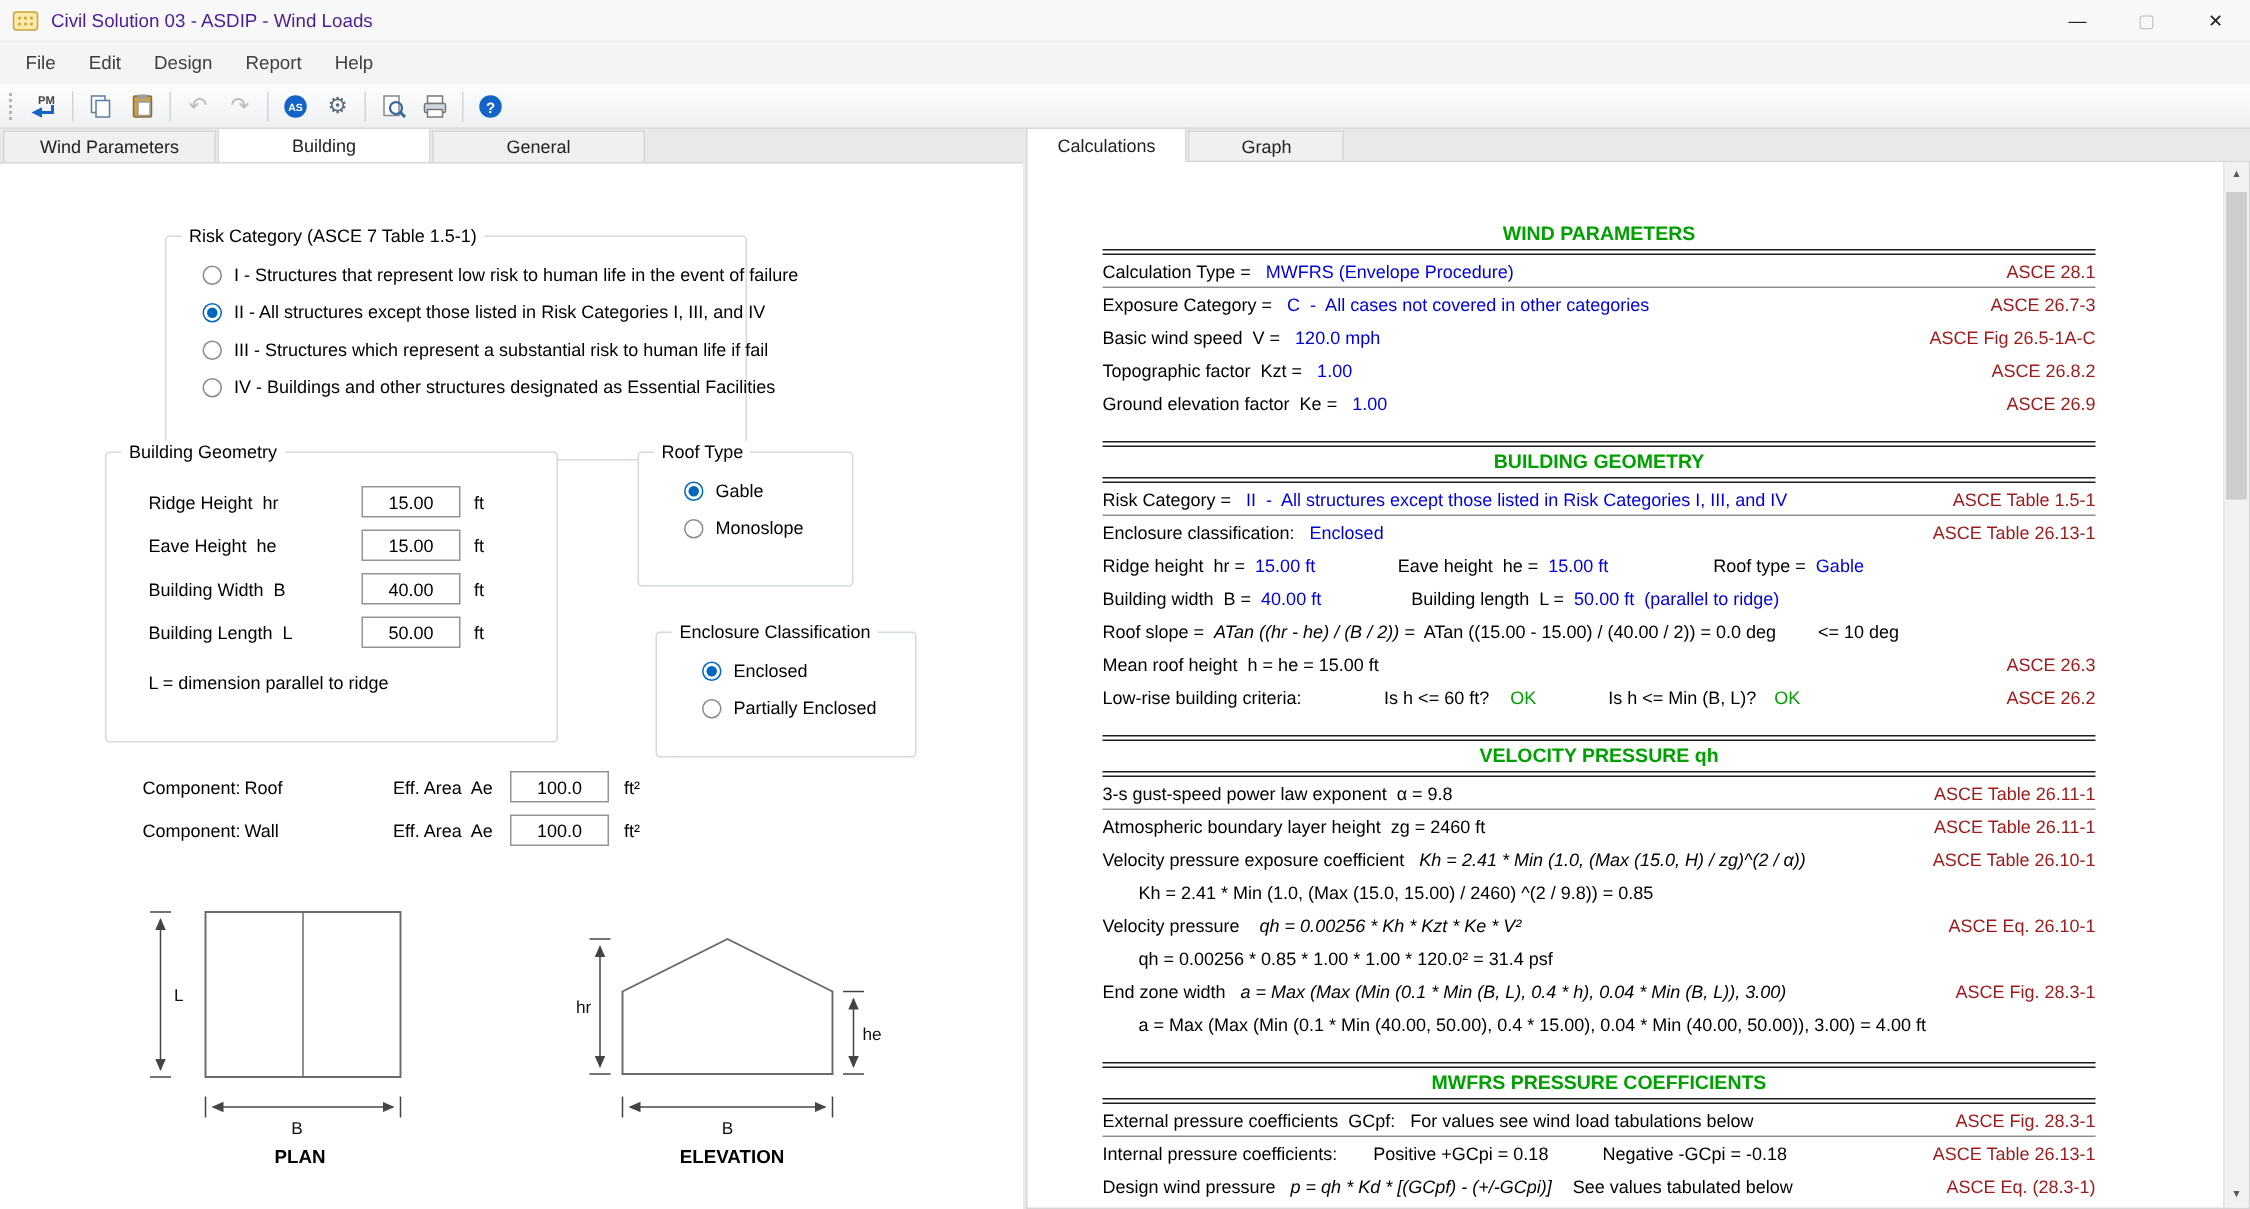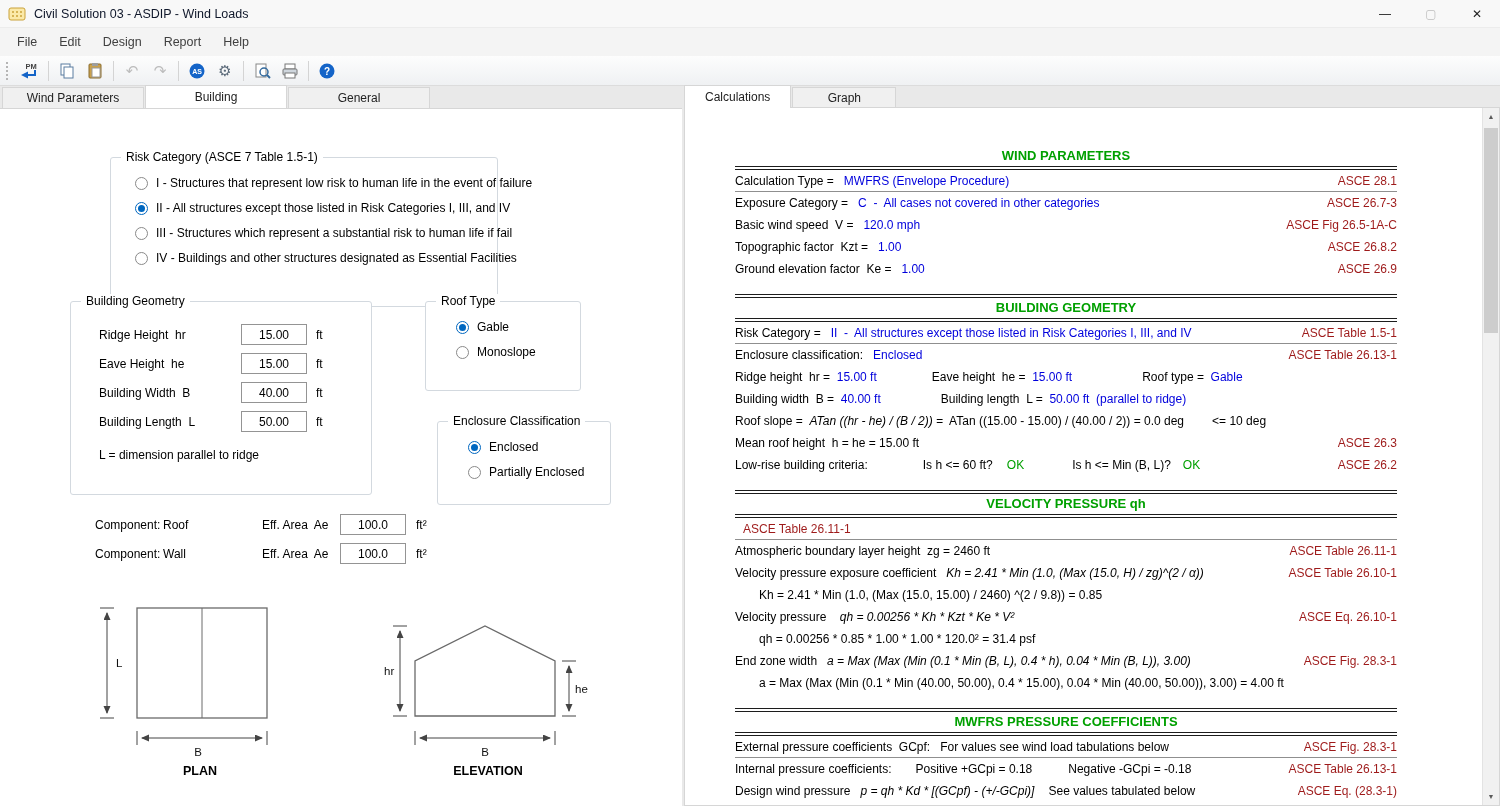--- a/index.html
+++ b/index.html
@@ -2,21 +2,21 @@
 <html style="--heading-green: #00A000; --value-blue: #0000DC; --ref-maroon: #9E1A1A; --ok-green: #00A000; --accent-blue: #0067C0;"><head>
 <meta charset="utf-8">
 <style>
 *{margin:0;padding:0;box-sizing:border-box;}
 html,body{width:1500px;height:806px;}
 body{font-family:"Liberation Sans","DejaVu Sans",sans-serif;font-size:12px;color:#000;background:#e9e9e9;position:relative;overflow:hidden;}
 
 
 .titlebar{position:absolute;left:0;top:0;width:100%;height:28px;background:#f8f8f8;display:flex;align-items:center;padding-left:8px;border-bottom:1px solid #ececec;}
 .app-icon{margin-right:8px;display:flex;}
-.title-text{font-size:12.5px;color:#0f172a;}
+.title-text{font-size:12.5px;color:#4c1d95;}
 .win-controls{margin-left:auto;display:flex;height:100%;}
 .win-btn{width:46px;height:100%;display:flex;align-items:center;justify-content:center;font-size:12px;color:#222;}
 .win-btn.dim{color:#bdbdbd;}
 
 .menubar{position:absolute;left:0;top:28px;width:100%;height:28px;background:#f4f4f4;display:flex;align-items:center;padding-left:6px;}
 .menu-item{padding:4px 11px;font-size:12.5px;color:#404040;}
 
 .toolbar{position:absolute;left:0;top:56px;width:100%;height:30px;background:linear-gradient(#fdfdfd,#eff1f3);border-bottom:1px solid #dcdcdc;display:flex;align-items:center;padding-left:2px;gap:2px;}
 .grip{width:5px;height:18px;border-left:2px dotted #b5b5b5;margin:0 4px;}
 .toolbtn{width:26px;height:24px;display:flex;align-items:center;justify-content:center;}
@@ -35,21 +35,21 @@
 
 .panel{position:absolute;background:#fff;}
 .left-panel{left:0;top:108px;width:682px;height:698px;border-top:1px solid #d6d6d6;}
 .right-panel{left:684px;top:107px;width:816px;height:699px;border:1px solid #d6d6d6;overflow:hidden;}
 
 
 .group{position:absolute;border:1px solid #d3d9df;border-radius:3px;background:#fff;}
 .legend{position:absolute;top:-8px;left:10px;background:#fff;padding:0 5px;font-size:12px;color:#000;white-space:pre;}
 #risk-group{left:110px;top:32px;width:388px;height:150px;padding:18px 0 0 24px;margin-top:16px;}
 #bg-group{left:70px;top:192px;width:302px;height:194px;padding:22px 0 0 28px;}
-#roof-group{left:425px;top:192px;width:156px;height:90px;padding:18px 0 0 30px;}
+#roof-group{left:425px;top:192px;width:144px;height:90px;padding:18px 0 0 30px;}
 #enc-group{left:425px;top:312px;width:174px;height:84px;padding:18px 0 0 30px;margin-left:12px;}
 
 .radio-row{display:flex;align-items:center;margin-bottom:11px;}
 .radio{width:13px;height:13px;border:1px solid #8a8a8a;border-radius:50%;background:#fff;margin-right:8px;flex:none;position:relative;}
 .radio.sel{border-color:#0067c0;}
 .radio.sel::after{content:"";position:absolute;left:2px;top:2px;width:7px;height:7px;background:#0067c0;border-radius:50%;}
 .radio-label{font-size:12px;white-space:pre;}
 
 .geo-row{display:flex;align-items:center;margin-bottom:8px;height:21px;}
 .geo-label{width:142px;white-space:pre;}
@@ -386,20 +386,21 @@
           <span class="rref">ASCE 26.3</span>
         </div>
         <div class="rrow">
           <span class="rleft"><span class="seg-label">Low-rise building criteria:</span><span class="seg-gap" style="display: inline-block; width: 55px;"></span><span class="seg-label">Is h &lt;= 60 ft?</span><span class="seg-gap" style="display: inline-block; width: 14px;"></span><span class="seg-ok">OK</span><span class="seg-gap" style="display: inline-block; width: 48px;"></span><span class="seg-label">Is h &lt;= Min (B, L)?</span><span class="seg-gap" style="display: inline-block; width: 12px;"></span><span class="seg-ok">OK</span></span>
           <span class="rref">ASCE 26.2</span>
         </div>
         <div class="dbl sec-top"></div>
         <div class="sec-title">VELOCITY PRESSURE qh</div>
         <div class="dbl"></div>
         <div class="rrow rule">
+          <span class="rleft"><span class="seg-label">3-s gust-speed power law exponent  α = 9.8</span></span>
           <span class="rref">ASCE Table 26.11-1</span>
         </div>
         <div class="rrow">
           <span class="rleft"><span class="seg-label">Atmospheric boundary layer height  zg = 2460 ft</span></span>
           <span class="rref">ASCE Table 26.11-1</span>
         </div>
         <div class="rrow">
           <span class="rleft"><span class="seg-label">Velocity pressure exposure coefficient   </span><span class="seg-italic">Kh = 2.41 * Min (1.0, (Max (15.0, H) / zg)^(2 / α))</span></span>
           <span class="rref">ASCE Table 26.10-1</span>
         </div>

